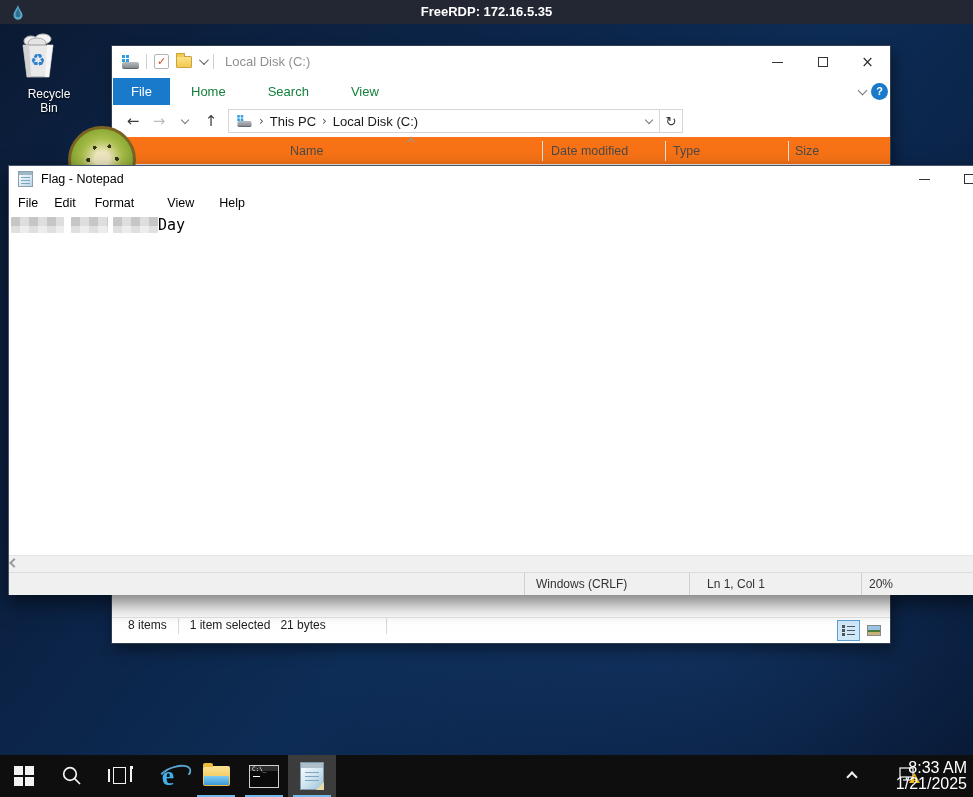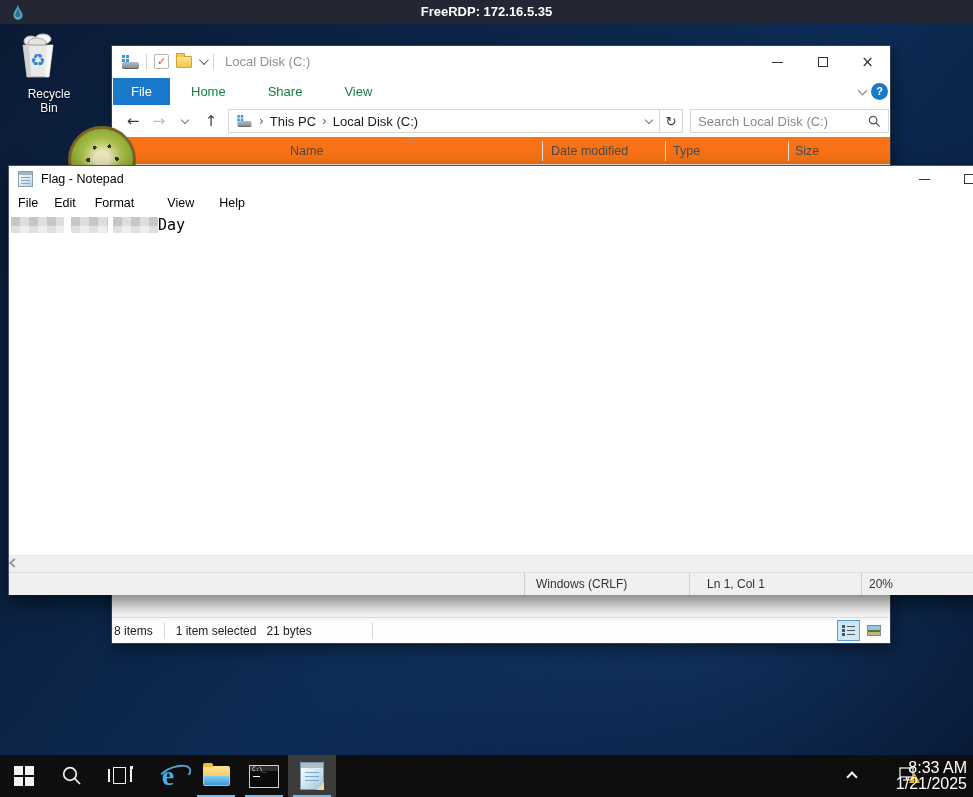--- a/index.html
+++ b/index.html
@@ -94,21 +94,21 @@
   .col-label { position:absolute; top:7px; }
   .col-sep { position:absolute; top:4px; width:1px; height:20px; background:#e3e3e3; }
   .sort-caret { position:absolute; left:296px; top:2px; width:6px; height:6px;
     border-top:1.5px solid #999; border-left:1.5px solid #999; transform:rotate(45deg); }
 
   .ex-content { position:relative; height:460px; background:#fff; }
   .row-folder-sliver { position:absolute; left:30px; top:110px; width:18px; height:9px;
     background:linear-gradient(#fbe18a,#f3c94f); border:1px solid #caa23a; border-radius:1px; }
 
   .ex-statusbar { position:absolute; left:0; right:0; bottom:0; height:26px; border-top:1px solid #e4e4e4;
-    display:flex; align-items:center; padding-left:2px; font-size:12px; color:#222; background:#fff; }
+    display:flex; align-items:flex-start; padding-left:16px; font-size:12px; color:#222; background:#fff; }
   .st-sep { width:1px; height:16px; background:#d9d9d9; margin:0 11px; }
   .st-gap { width:10px; }
   .view-toggles { position:absolute; right:5px; top:2px; display:flex; gap:2px; }
   .vt-btn { width:23px; height:21px; display:flex; align-items:center; justify-content:center; border:1px solid transparent; }
   .vt-active { background:#cfe8fa; border-color:#5e9fd0; }
   .vt-details { width:13px; height:11px;
     background:
       linear-gradient(#555,#555) 0 0/3px 3px no-repeat, linear-gradient(#555,#555) 5px 1px/8px 1px no-repeat,
       linear-gradient(#555,#555) 0 4px/3px 3px no-repeat, linear-gradient(#555,#555) 5px 5px/8px 1px no-repeat,
       linear-gradient(#555,#555) 0 8px/3px 3px no-repeat, linear-gradient(#555,#555) 5px 9px/8px 1px no-repeat; }
@@ -253,21 +253,21 @@
           </div>
         <div class="win-btn">
             <span class="close-x glyph">×</span>
           </div>
       </div>
     </div>
 
     <div class="ex-tabs">
       <div class="tab-file">File</div>
       <div class="tab-plain">Home</div>
-      <div class="tab-plain">Share</div>
+      <div class="tab-plain">Search</div>
       <div class="tab-plain">View</div>
       <div class="ribbon-collapse"></div>
       <div class="ribbon-help">?</div>
     </div>
 
     <div class="ex-addressrow">
       <div class="nav-btn nav-back glyph">←</div>
       <div class="nav-btn nav-fwd glyph">→</div>
       <div class="nav-btn">
           <div class="nav-chevron"></div>
@@ -281,27 +281,20 @@
             </div>
           <span class="crumb-sep glyph">›</span>
           <span>This PC</span>
           <span class="crumb-sep glyph">›</span>
           <span>Local Disk (C:)</span>
         </div>
         <div class="addr-dd">
             <div class="nav-chevron"></div>
           </div>
         <div class="addr-refresh glyph">↻</div>
-      </div>
-      <div class="search-box">
-        <span>Search Local Disk (C:)</span>
-        <svg width="13" height="13" viewBox="0 0 14 14">
-          <circle cx="5.5" cy="5.5" r="4" fill="none" stroke="#555" stroke-width="1.3"></circle>
-          <line x1="8.6" y1="8.6" x2="12.5" y2="12.5" stroke="#555" stroke-width="1.3"></line>
-        </svg>
       </div>
     </div>
 
     <div class="ex-headers">
       <div class="sort-caret"></div>
       <div class="col-label" style="left:178px">Name</div>
       <div class="col-sep" style="left:430px"></div>
       <div class="col-label" style="left:439px">Date modified</div>
       <div class="col-sep" style="left:553px"></div>
       <div class="col-label" style="left:561px">Type</div>

